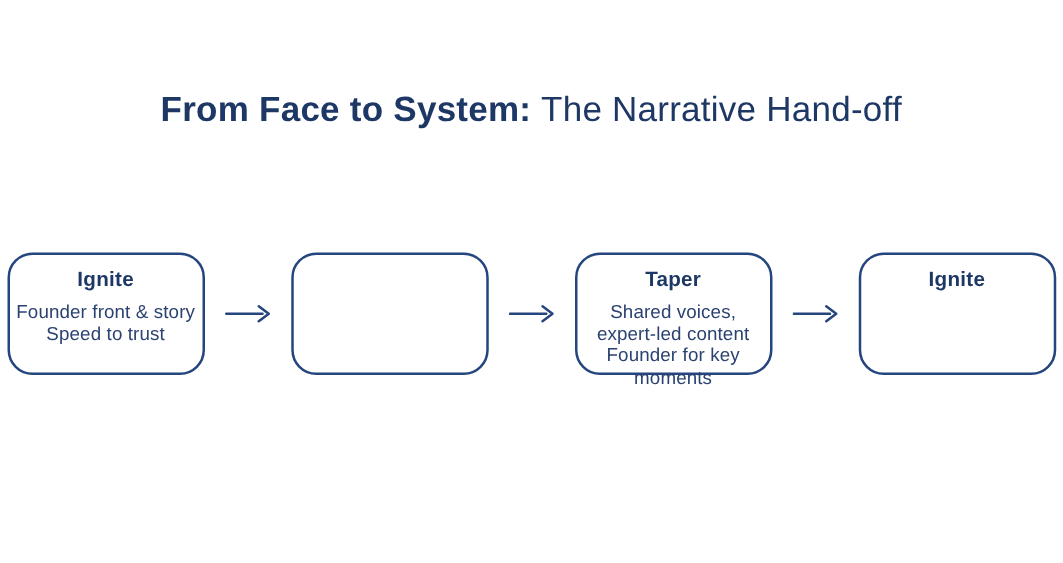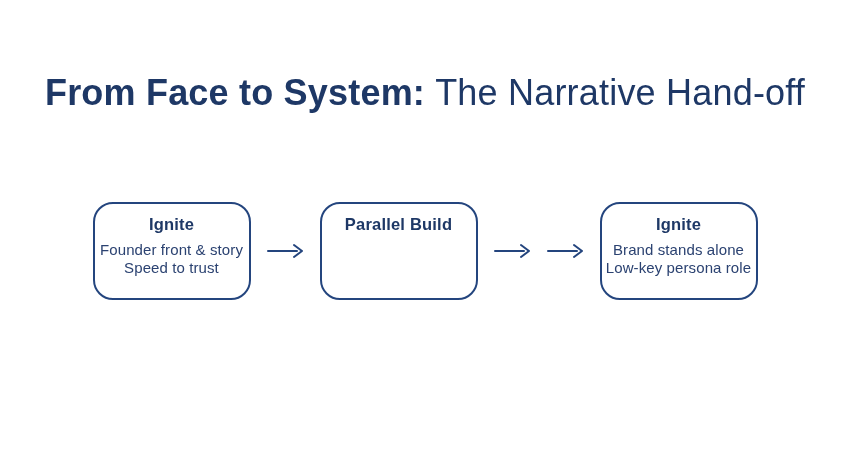--- a/index.html
+++ b/index.html
@@ -11,21 +11,21 @@
     background: var(--background, #ffffff);
     font-family: "Liberation Sans", sans-serif;
     overflow: hidden;
   }
   .diagram-title {
     position: absolute;
     top: 72px;
     left: 0;
     width: 100%;
     text-align: center;
-    font-size: 36px;
+    font-size: 28px;
     letter-spacing: 0.2px;
     color: var(--navy_dark, #1e3866);
     white-space: nowrap;
   }
   .diagram-title .t-bold { font-weight: 700; }
   .diagram-title .t-regular { font-weight: 400; margin-left: 0.28em; }
   .flow {
     position: absolute;
     top: 202px;
     left: 0;
@@ -79,36 +79,39 @@
 Speed to trust</div>
     </div>
 
     <div class="arrow">
       <svg width="37" height="16" viewBox="0 0 37 16">
         <path d="M1 8 H30 M27 2 L35 8 L27 14" stroke="#24457e" stroke-width="2" fill="none" stroke-linecap="round" stroke-linejoin="round"></path>
       </svg>
     </div>
 
     <div class="step-card">
-      <div class="step-title">Parallel Build</div>
     </div>
 
     <div class="arrow">
       <svg width="37" height="16" viewBox="0 0 37 16">
         <path d="M1 8 H30 M27 2 L35 8 L27 14" stroke="#24457e" stroke-width="2" fill="none" stroke-linecap="round" stroke-linejoin="round"></path>
       </svg>
     </div>
 
+    <div class="step-card">
+      <div class="step-title">Taper</div>
+      <div class="step-body">Shared voices,
+expert-led content
+Founder for key moments</div>
+    </div>
 
     <div class="arrow">
       <svg width="37" height="16" viewBox="0 0 37 16">
         <path d="M1 8 H30 M27 2 L35 8 L27 14" stroke="#24457e" stroke-width="2" fill="none" stroke-linecap="round" stroke-linejoin="round"></path>
       </svg>
     </div>
 
     <div class="step-card">
       <div class="step-title">Ignite</div>
-      <div class="step-body">Brand stands alone
-Low-key persona role</div>
     </div>
 
   </div>
 </div>
 
 </body></html>

